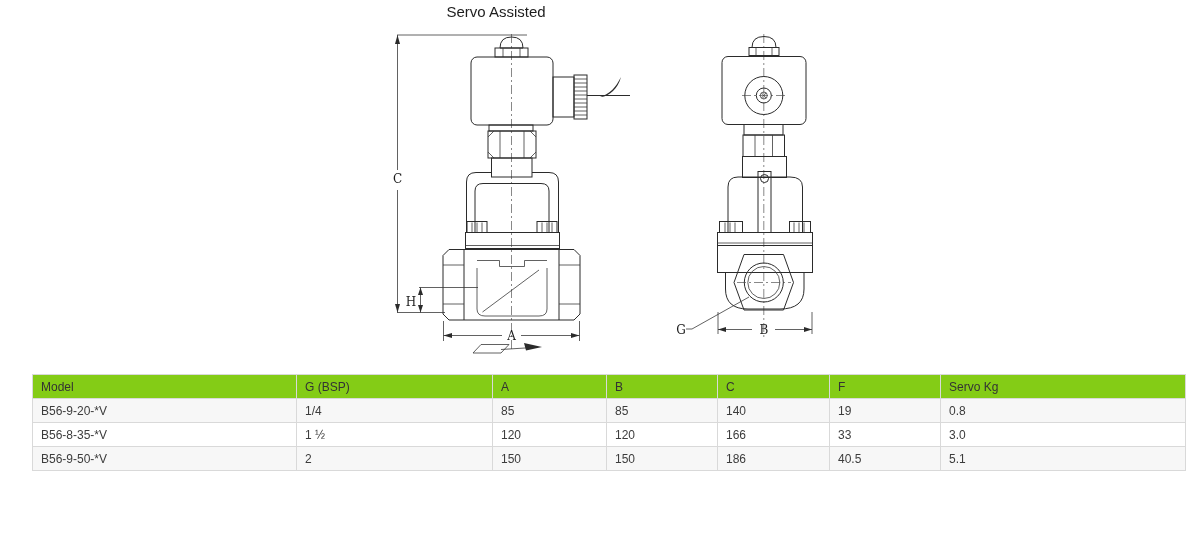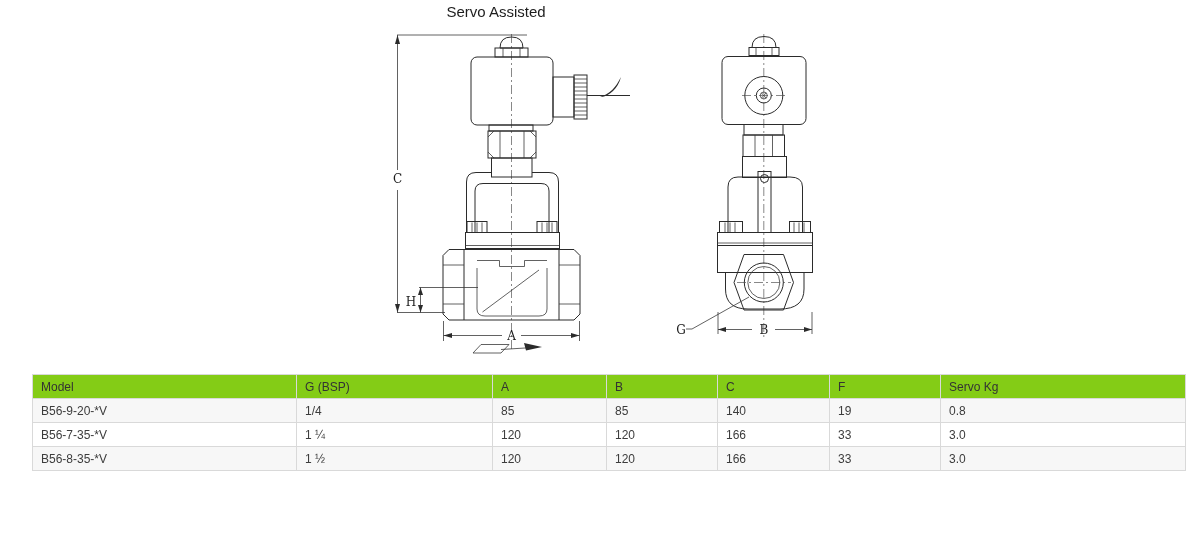--- a/index.html
+++ b/index.html
@@ -172,33 +172,33 @@
         <tr>
           <td>B56-9-20-*V</td>
           <td>1/4</td>
           <td>85</td>
           <td>85</td>
           <td>140</td>
           <td>19</td>
           <td>0.8</td>
         </tr>
         <tr>
-          <td>B56-7-35-*V</td>
-          <td>1 ¼</td>
-          <td>120</td>
-          <td>120</td>
-          <td>166</td>
-          <td>33</td>
-          <td>3.0</td>
-        </tr>
-        <tr>
           <td>B56-8-35-*V</td>
           <td>1 ½</td>
           <td>120</td>
           <td>120</td>
           <td>166</td>
           <td>33</td>
           <td>3.0</td>
         </tr>
+        <tr>
+          <td>B56-9-50-*V</td>
+          <td>2</td>
+          <td>150</td>
+          <td>150</td>
+          <td>186</td>
+          <td>40.5</td>
+          <td>5.1</td>
+        </tr>
       </tbody>
   </table>
 
 </div>
 
 </body></html>

